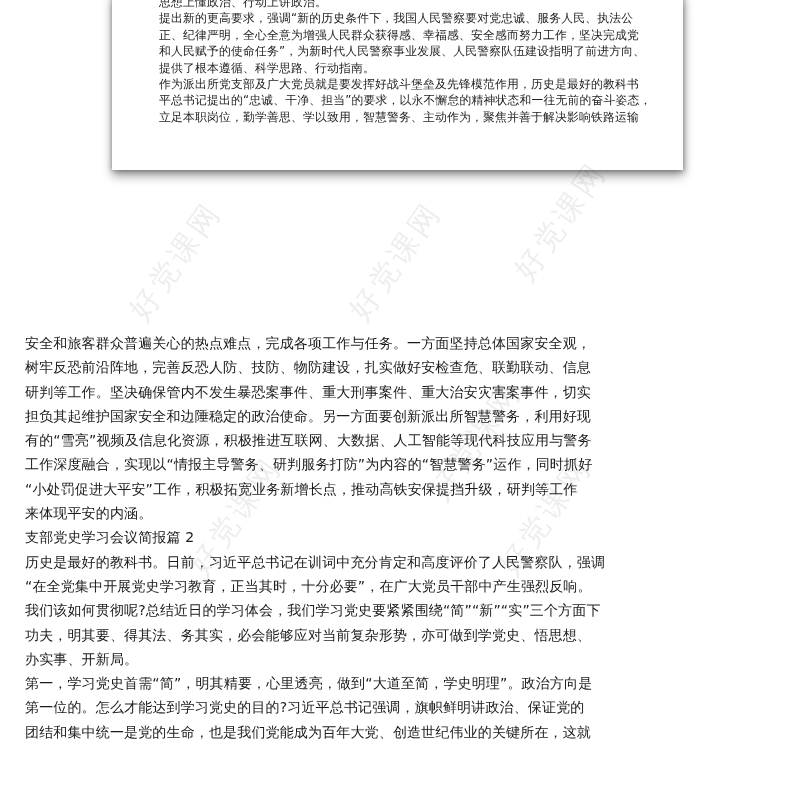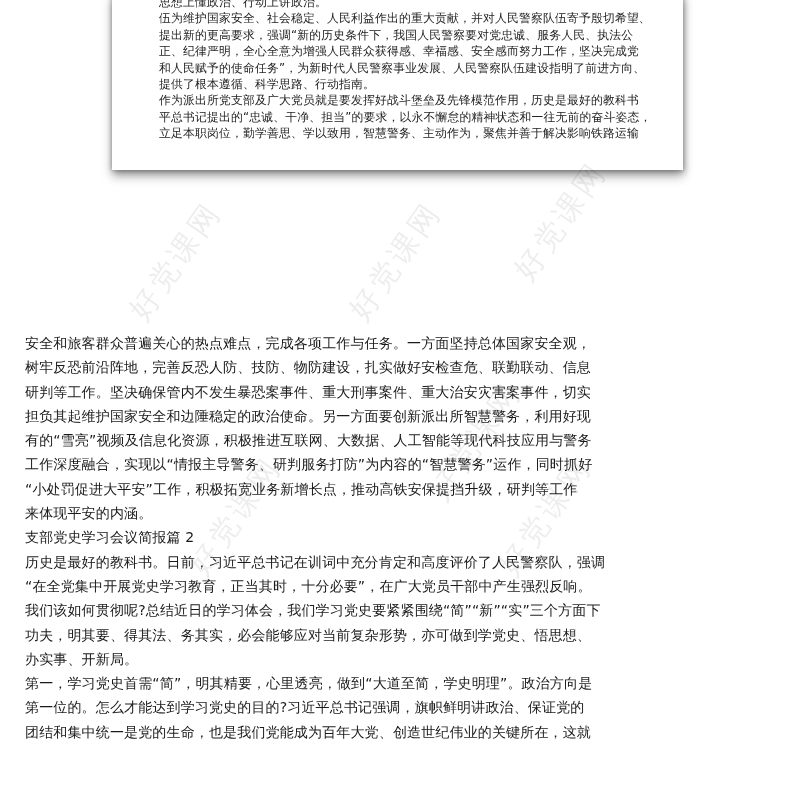--- a/index.html
+++ b/index.html
@@ -56,21 +56,20 @@
       white-space: nowrap;
       color: #1a1a1a;
       letter-spacing: 0.15px;
     }
   </style>
 </head>
 <body>
 
 <div class="card">
   <div class="card-line">思想上懂政治、行动上讲政治。</div>
-  <div class="card-line">伍为维护国家安全、社会稳定、人民利益作出的重大贡献，并对人民警察队伍寄予殷切希望、</div>
   <div class="card-line">提出新的更高要求，强调“新的历史条件下，我国人民警察要对党忠诚、服务人民、执法公</div>
   <div class="card-line">正、纪律严明，全心全意为增强人民群众获得感、幸福感、安全感而努力工作，坚决完成党</div>
   <div class="card-line">和人民赋予的使命任务”，为新时代人民警察事业发展、人民警察队伍建设指明了前进方向、</div>
   <div class="card-line">提供了根本遵循、科学思路、行动指南。</div>
   <div class="card-line">作为派出所党支部及广大党员就是要发挥好战斗堡垒及先锋模范作用，历史是最好的教科书</div>
   <div class="card-line">平总书记提出的“忠诚、干净、担当”的要求，以永不懈怠的精神状态和一往无前的奋斗姿态，</div>
   <div class="card-line">立足本职岗位，勤学善思、学以致用，智慧警务、主动作为，聚焦并善于解决影响铁路运输</div>
 </div>
 
 <div class="watermark" style="left:120px; top:305px;">好党课网</div>

